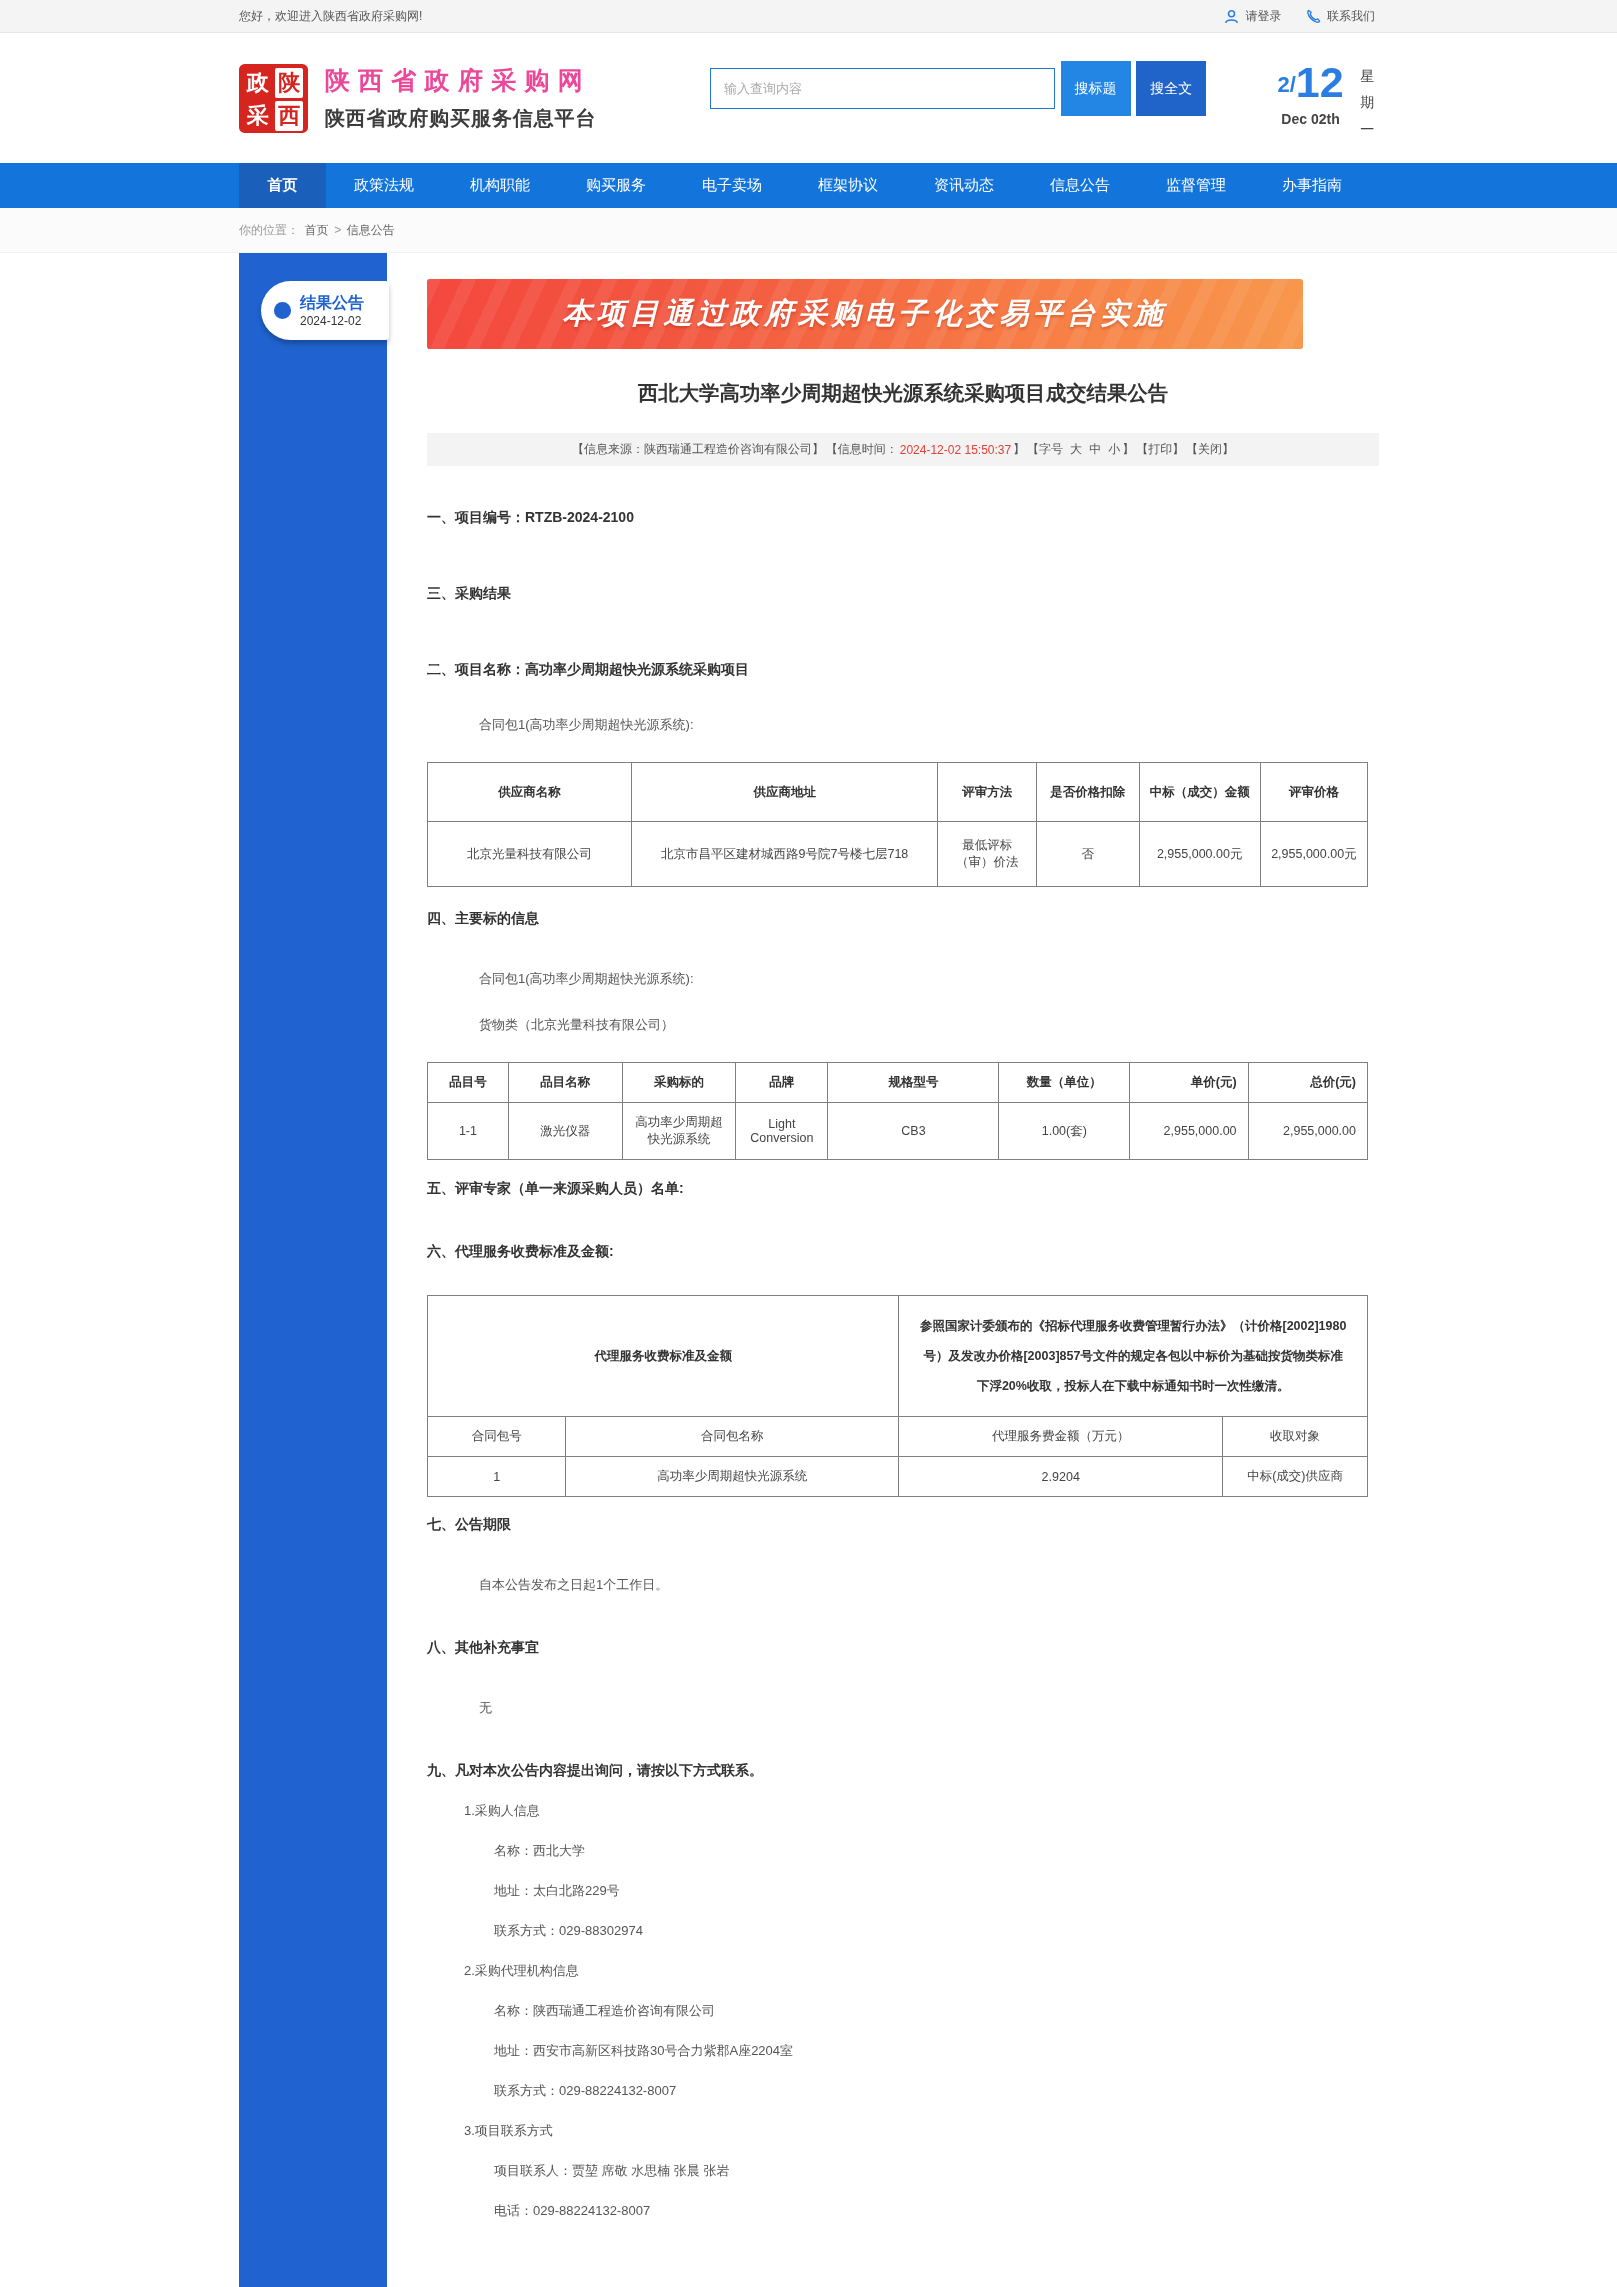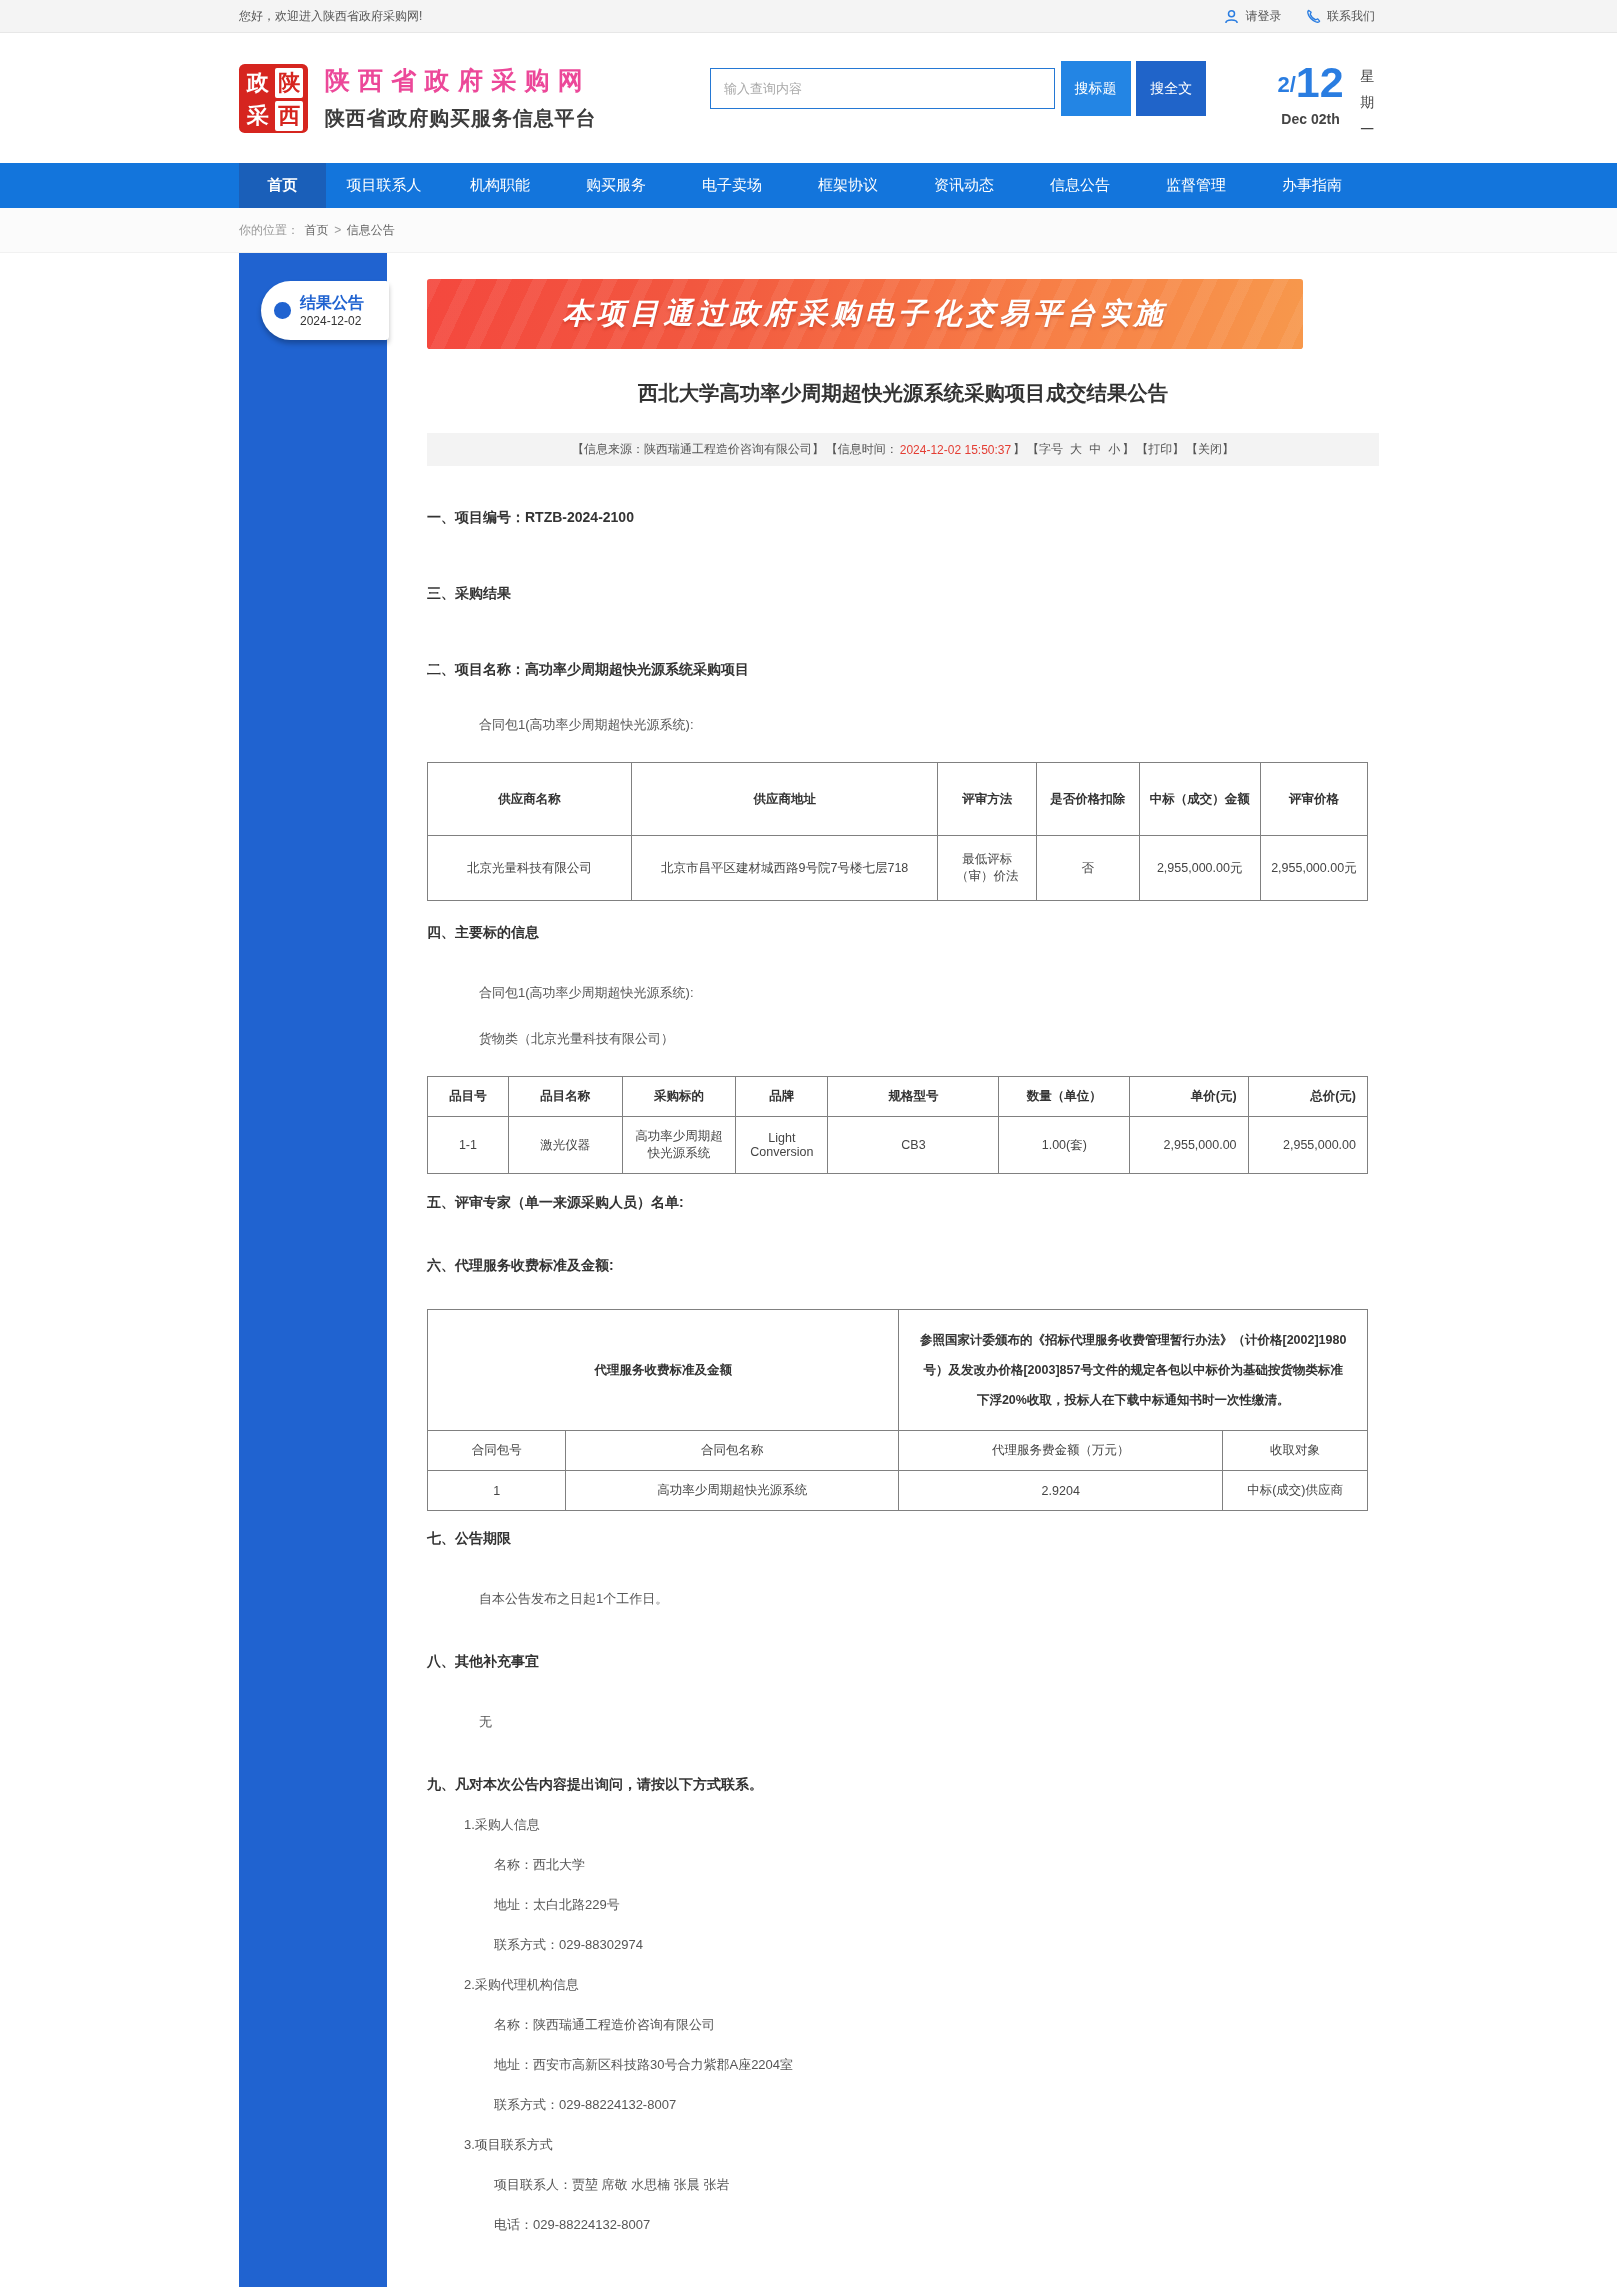--- a/index.html
+++ b/index.html
@@ -74,21 +74,21 @@
   .meta-bar .click { cursor:pointer; }
   .sec-h { font-size:14px; font-weight:bold; color:#333; }
   .mt46{margin-top:43px;} .mt62{margin-top:58px;} .mt45{margin-top:42px;} .mt40{margin-top:37px;}
   .mt30{margin-top:28px;} .mt25{margin-top:23px;} .mt22{margin-top:20.4px;}
   .mt48{margin-top:45px;} .mt37{margin-top:34px;} .mt20{margin-top:18.6px;}
   .indent { padding-left:52px; color:#555; font-size:13px; }
   .tbl { border-collapse:collapse; width:941px; font-size:12.5px; color:#444; }
   .tbl th, .tbl td { border:0.9px solid #808080; text-align:center; padding:11px 7.4px; background:#fff; }
   .tbl th { font-weight:bold; color:#333; }
   .tbl .num { text-align:right; padding-right:11px; }
-  .tbl1 th { height:73px; } .tbl1 td { height:65px; }
+  .tbl1 th { height:59px; } .tbl1 td { height:65px; }
   .fee-desc { text-align:justify; padding:15px 18.6px !important; line-height:2.4; font-weight:bold; color:#333; }
   .fee-label { font-weight:bold; color:#333; }
   .contact-line { padding-left:67px; color:#555; font-size:13px; margin-top:22px; }
   .contact-title { margin-top:22px; padding-left:37px; color:#555; }
 </style>
 </head>
 <body>
 
 <div class="topbar">
   <span class="welcome">您好，欢迎进入陕西省政府采购网!</span>
@@ -137,21 +137,21 @@
       </div>
       <div class="date-en">Dec 02th</div>
     </div>
     <div class="weekday">星期一</div>
   </div>
 </div>
 
 <div class="nav">
   <div class="nav-inner">
     <div class="nav-item active">首页</div>
-    <div class="nav-item">项目联系人</div>
+    <div class="nav-item">政策法规</div>
     <div class="nav-item">机构职能</div>
     <div class="nav-item">购买服务</div>
     <div class="nav-item">电子卖场</div>
     <div class="nav-item">框架协议</div>
     <div class="nav-item">资讯动态</div>
     <div class="nav-item">信息公告</div>
     <div class="nav-item">监督管理</div>
     <div class="nav-item">办事指南</div>
   </div>
 </div>

